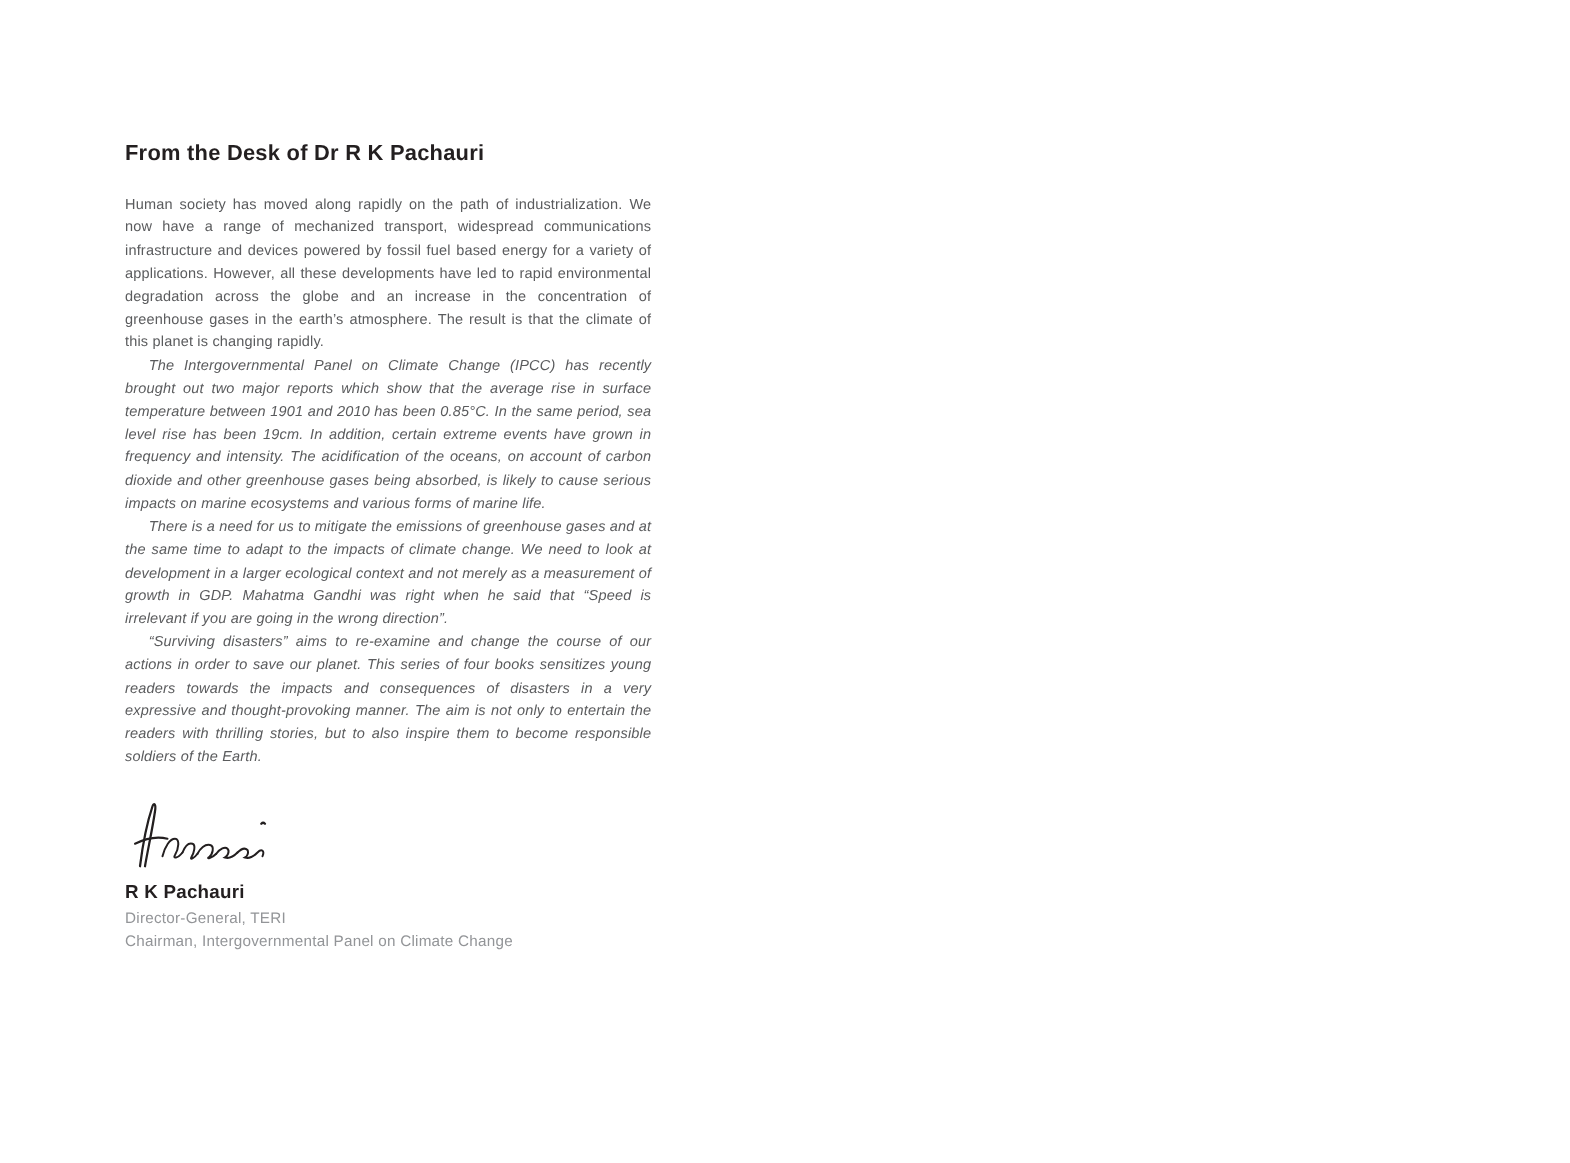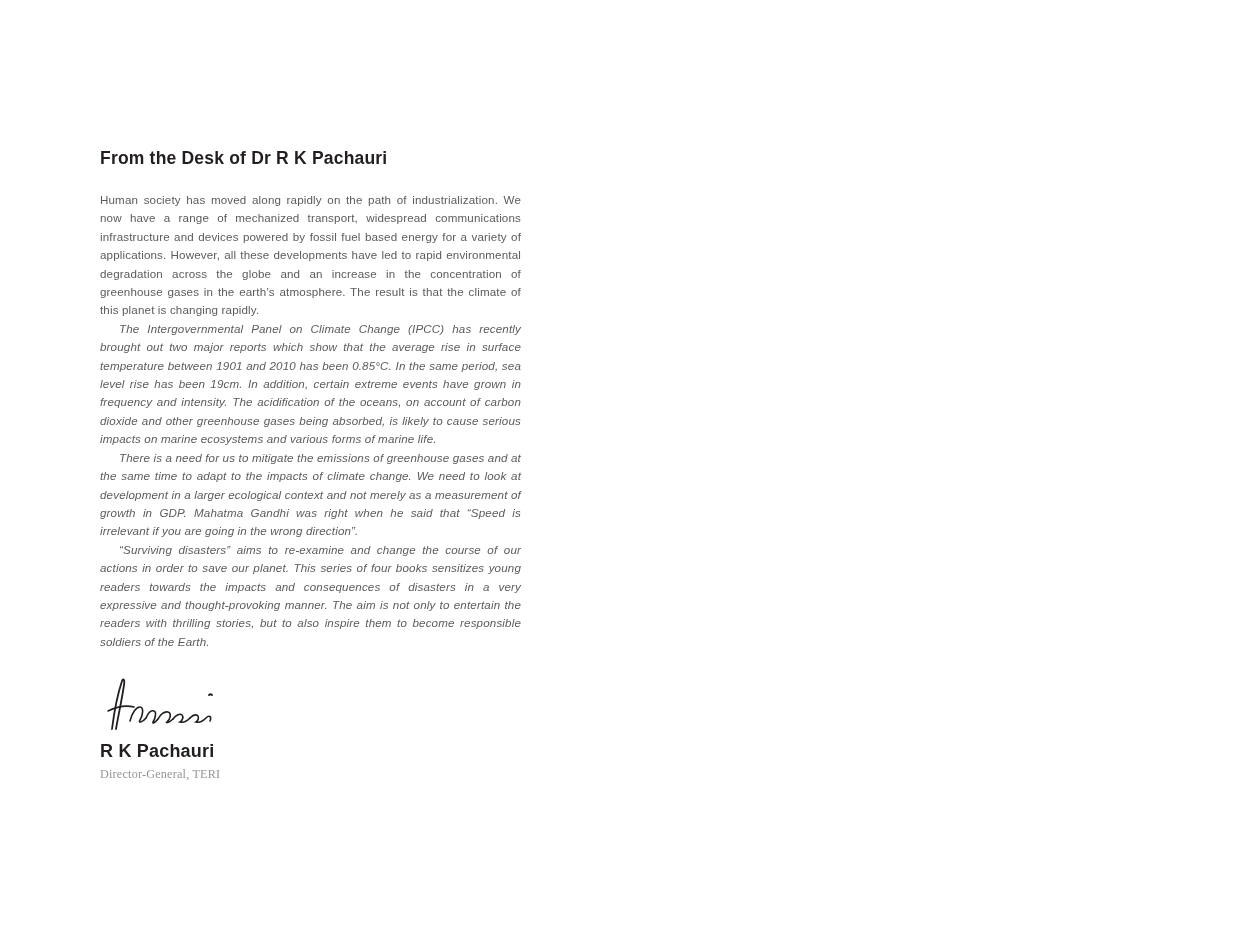--- a/index.html
+++ b/index.html
@@ -15,21 +15,20 @@
     height: 930px;
     background: #ffffff;
     overflow: hidden;
   }
 
   .content-column {
     position: absolute;
     left: 100px;
     top: 112px;
     width: 421px;
-    margin-top: 36px;
   }
 
   .doc-title {
     font-size: 17.5px;
     font-weight: bold;
     color: #231f20;
     letter-spacing: 0.2px;
     margin-bottom: 22px;
   }
 
@@ -50,33 +49,32 @@
     margin-top: 26px;
   }
 
   .signature-art {
     display: block;
     margin-left: 2px;
     margin-bottom: 6px;
   }
 
   .sig-name {
-    font-size: 18px;
+    font-size: 15px;
     font-weight: bold;
     color: #231f20;
     letter-spacing: 0.2px;
     margin-bottom: 5px;
   }
 
   .sig-role {
     font-size: 12.2px;
     color: #939598;
     letter-spacing: 0.2px;
     margin-bottom: 5px;
-    font-family: Liberation Serif, serif;
   }
 </style>
 </head>
 <body>
 
 <div class="page">
   <div class="content-column">
 
     <h1 class="doc-title">From the Desk of Dr R K Pachauri</h1>
 
@@ -98,16 +96,17 @@
         <path d="M56 42 C 58 38, 62 34, 66 35 C 70 36, 68 43, 65 45 C 63 46, 67 46, 71 42" stroke="#231f20" stroke-width="1.6" stroke-linecap="round"></path>
         <path d="M71 42 C 74 38, 78 36, 80 38 C 82 40, 80 44, 78 45 C 81 46, 85 44, 88 41" stroke="#231f20" stroke-width="1.6" stroke-linecap="round"></path>
         <path d="M88 41 C 91 38, 94 37, 96 39 C 97 41, 96 44, 94 45 C 97 46, 101 44, 104 41 C 107 38, 110 39, 108 44" stroke="#231f20" stroke-width="1.6" stroke-linecap="round"></path>
         <path d="M107 18 C 108 17, 109 17, 110 18" stroke="#231f20" stroke-width="1.8" stroke-linecap="round"></path>
       </svg>
 
       <div class="sig-name">R K Pachauri</div>
 
       <div class="sig-role">Director-General, TERI</div>
 
+      <div class="sig-role">Chairman, Intergovernmental Panel on Climate Change</div>
     </div>
 
   </div>
 </div>
 
 </body></html>

